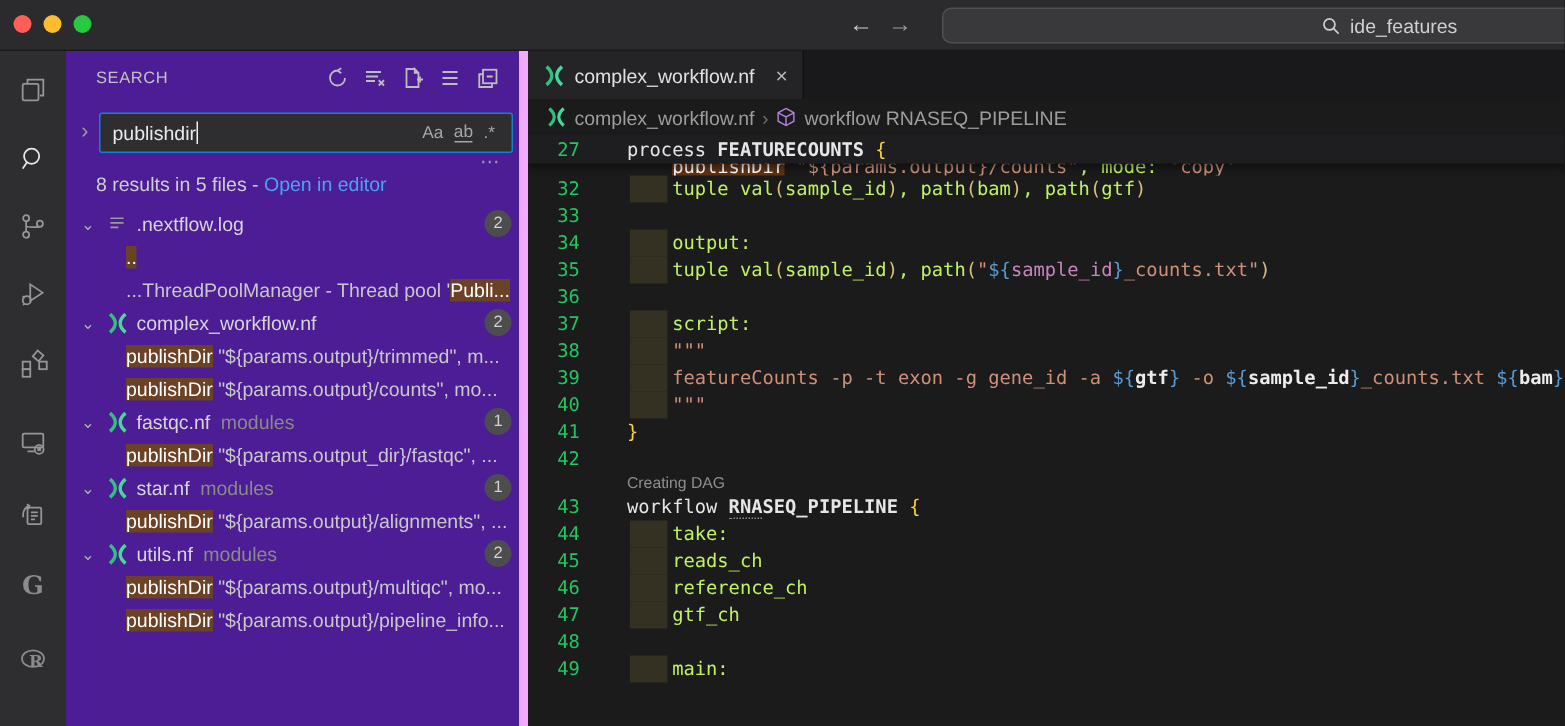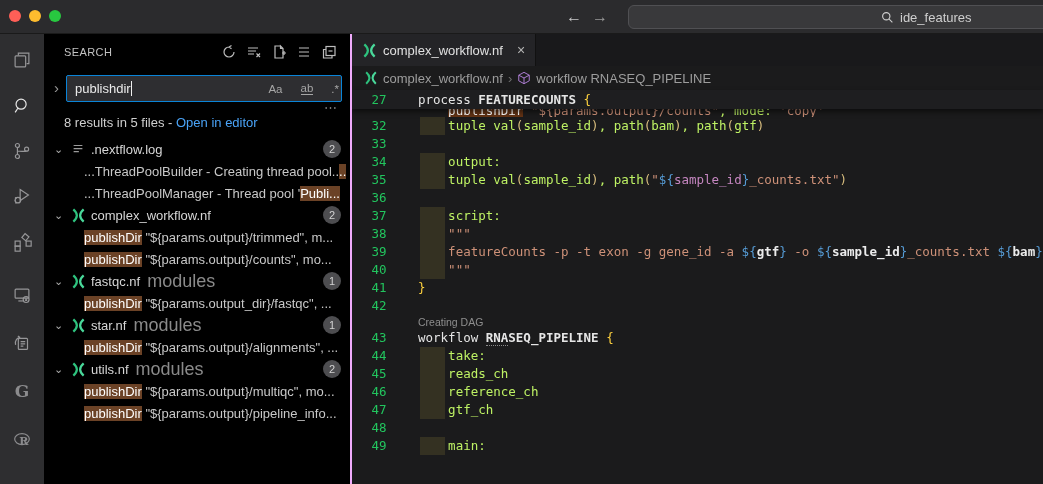--- a/index.html
+++ b/index.html
@@ -27,49 +27,49 @@
 
   
   .activitybar { position:relative; width:44px; background:#2e2e30; flex:none; }
   .ab-item { position:absolute; left:0; width:44px; height:34px; display:flex;
              align-items:center; justify-content:center; }
   .ab-item svg { stroke:#969698; fill:none; stroke-width:1.3; }
   .ab-item.active svg { stroke:#e9e9e9; }
   .ab-glyph { color:#8b8b8d; font-weight:bold; font-size:17px; font-family:"DejaVu Serif",serif; }
 
   
-  .sidebar { position:relative; width:308px; background:#000000; flex:none;
-             border-right:2px solid #f0abfc; }
+  .sidebar { position:relative; width:308px; background:#4c1d95; flex:none;
+             border-right:6px solid #f0abfc; }
   .panel-title { position:absolute; left:20px; top:12px; font-size:11px; color:#c2c2c2; letter-spacing:.4px; }
   .panel-actions { position:absolute; right:10px; top:7px; display:flex; gap:3px; }
   .pa-btn { width:22px; height:22px; display:flex; align-items:center; justify-content:center; border-radius:4px; }
   .pa-btn svg { stroke:#bdbdbd; fill:none; stroke-width:1.2; }
 
   .replace-chevron { position:absolute; left:10px; top:45px; color:#9a9a9a; font-size:15px; }
   .searchbox { position:absolute; left:22px; top:41px; width:276px; height:27px;
                background:#2e2e31; border:1px solid #0a84d8; border-radius:2px;
                display:flex; align-items:center; }
   .query { margin-left:8px; color:#eaeaea; font-size:13px; white-space:pre; }
   .caret { display:inline-block; width:1px; height:15px; background:#f0f0f0; vertical-align:-3px; }
-  .toggles { margin-left:auto; margin-right:2px; display:flex; gap:18px; align-items:center; }
+  .toggles { margin-left:auto; margin-right:11px; display:flex; gap:7px; align-items:center; }
   .tg { color:#a6a6a6; font-size:11.5px; }
   .tg.word { border-bottom:1px solid #a6a6a6; }
   .details-ellipsis { position:absolute; right:12px; top:66px; color:#9a9a9a; font-size:13px; letter-spacing:1px; }
 
   .summary { position:absolute; left:20px; top:81px; font-size:13px; color:#cfcfcf; white-space:pre; }
   .summary a { color:#4aa3f7; text-decoration:none; }
 
   .tree { position:absolute; left:0; top:104px; width:307px; }
   .trow { height:22px; display:flex; align-items:center; white-space:pre; overflow:hidden; font-size:13px; }
   .trow.file { padding-left:10px; }
   .trow.match { padding-left:40px; color:#c8c8c8; }
   .tchev { color:#aeaeae; font-size:11px; width:16px; flex:none; }
   .ticon { width:16px; height:16px; flex:none; margin-right:5px; display:flex; align-items:center; justify-content:center; }
   .tlabel { color:#d6d6d6; }
-  .tdesc { color:#8a8a8a; font-size:18px; margin-left:7px; }
+  .tdesc { color:#8a8a8a; font-size:13px; margin-left:7px; }
   .tbadge { margin-left:auto; margin-right:10px; flex:none; min-width:18px; height:18px; border-radius:9px;
             background:#4d4d50; color:#d2d2d2; font-size:11px; display:flex; align-items:center; justify-content:center; }
   .hl { background:#6b4226; color:#ffffff; }
 
   
   .editor { position:relative; flex:1; background:#1b1b1c; overflow:hidden; }
   .tabbar { position:absolute; left:0; top:0; right:0; height:32px; background:#19191b; display:flex; }
   .tab { height:32px; padding:0 10px; background:#242427; display:flex; align-items:center; gap:6px;
          border-right:1px solid #111; }
   .tab-label { color:#e0e0e0; font-size:13px; }
@@ -238,21 +238,21 @@
         </div>
       </div>
       <div class="details-ellipsis">⋯</div>
 
       <div class="summary"><span>8 results in 5 files </span><span>- </span><a href="#">Open in editor</a></div>
 
       <div class="tree" id="tree">
           <div class="trow file"><span class="tchev">⌄</span><span class="ticon"><svg width="14" height="14" viewBox="0 0 16 16">
                 <path d="M3 4 L13 4 M3 7.5 L13 7.5 M3 11 L9 11" stroke="#9a9a9a" stroke-width="1.3" fill="none"></path>
               </svg></span><span class="tlabel">.nextflow.log</span><span class="tbadge">2</span></div>
-          <div class="trow match"><span>...ThreadPoolBuilder - Creating thread pool..</span><span class="hl">..</span></div>
+          <div class="trow match"><span class="hl">..</span></div>
           <div class="trow match"><span>...ThreadPoolManager - Thread pool '</span><span class="hl">Publi...</span></div>
           <div class="trow file"><span class="tchev">⌄</span><span class="ticon"><svg width="15" height="15" viewBox="0 0 16 16">
                 <path d="M2.5 1.5 Q10 8 2.5 14.5" stroke="#2ec27e" stroke-width="2.4" fill="none"></path>
                 <path d="M13.5 1.5 Q6 8 13.5 14.5" stroke="#49d89a" stroke-width="2.4" fill="none"></path>
               </svg></span><span class="tlabel">complex_workflow.nf</span><span class="tbadge">2</span></div>
           <div class="trow match"><span class="hl">publishDir</span><span> "${params.output}/trimmed", m...</span></div>
           <div class="trow match"><span class="hl">publishDir</span><span> "${params.output}/counts", mo...</span></div>
           <div class="trow file"><span class="tchev">⌄</span><span class="ticon"><svg width="15" height="15" viewBox="0 0 16 16">
                 <path d="M2.5 1.5 Q10 8 2.5 14.5" stroke="#2ec27e" stroke-width="2.4" fill="none"></path>
                 <path d="M13.5 1.5 Q6 8 13.5 14.5" stroke="#49d89a" stroke-width="2.4" fill="none"></path>

